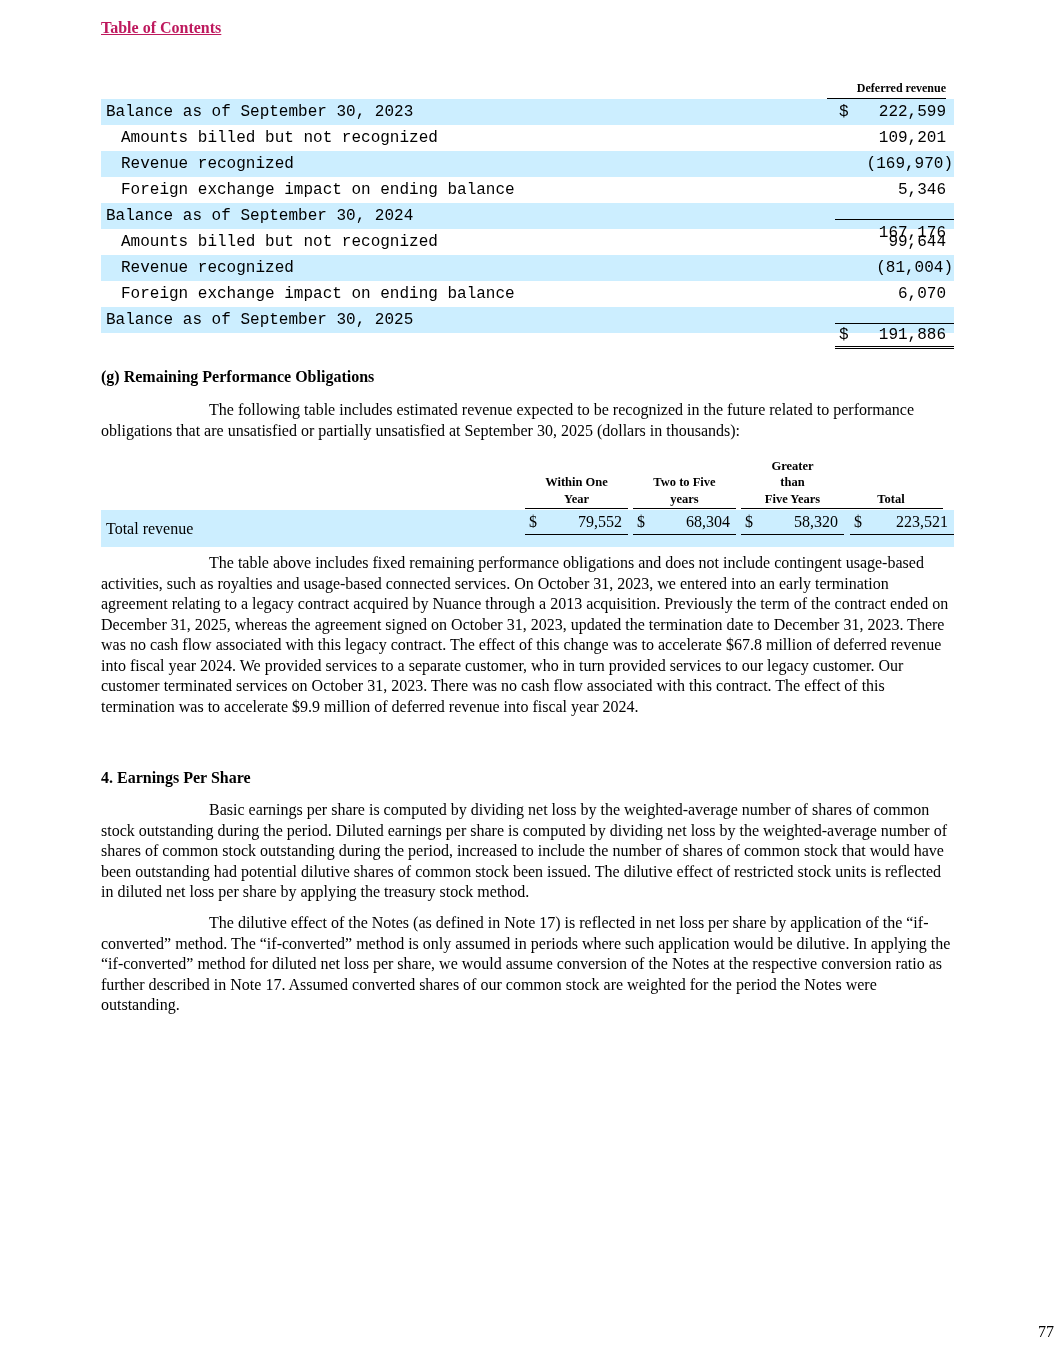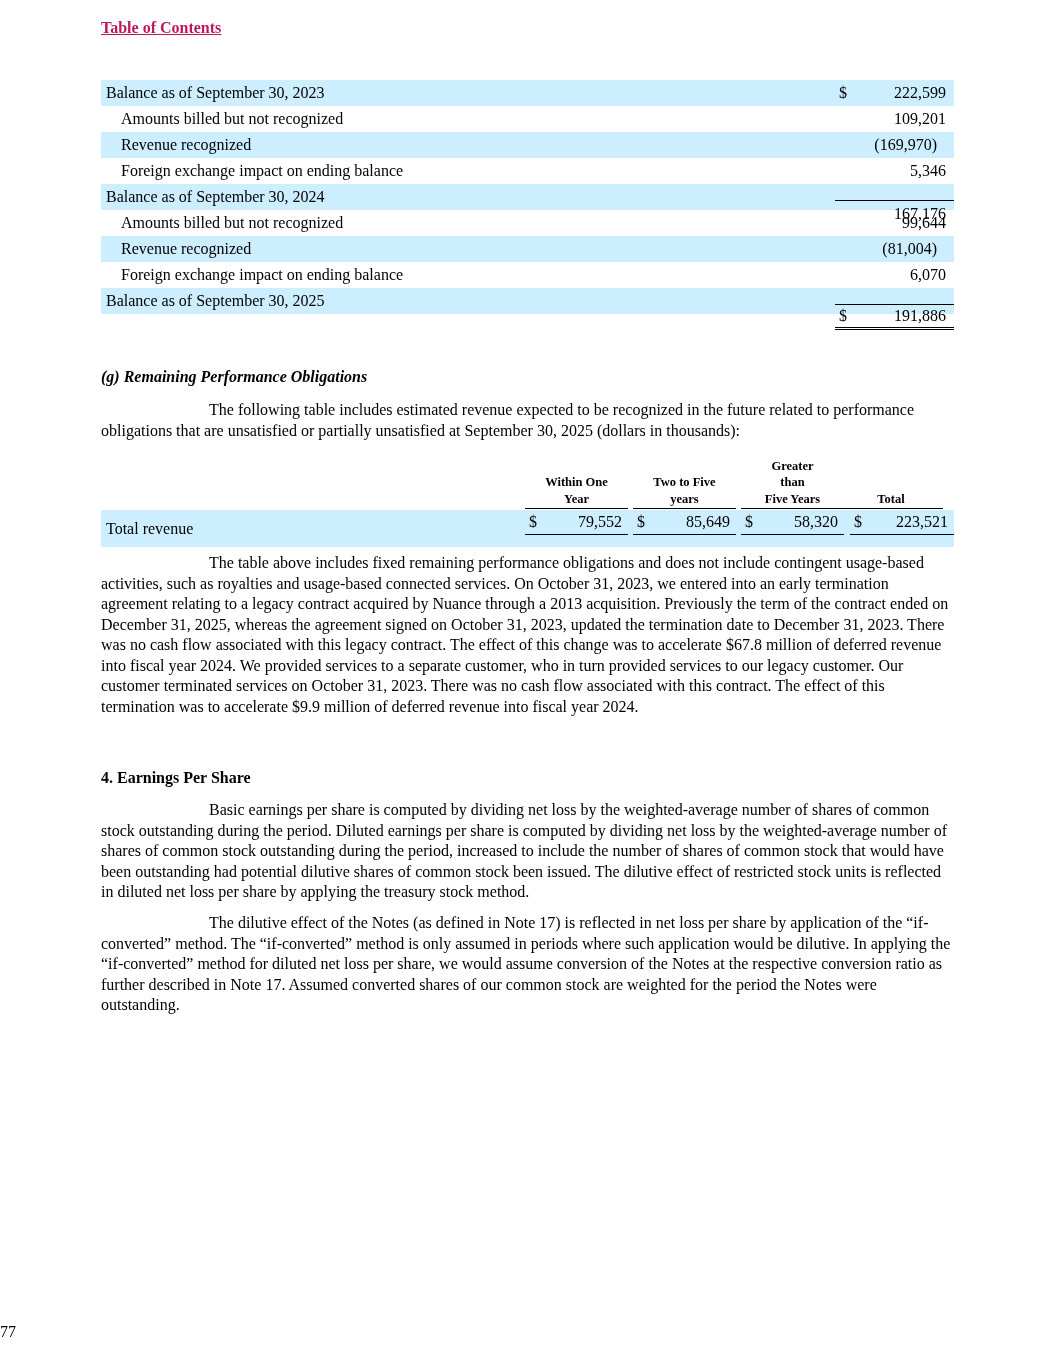--- a/index.html
+++ b/index.html
@@ -12,36 +12,36 @@
     position: absolute; left: 101px; top: 19px;
     font-weight: bold; font-size: 16px; color: #be185d; text-decoration: underline;
   }
   
   .dr-table { position: absolute; left: 101px; top: 80px; width: 853px; }
   .dr-head { height: 19px; position: relative; }
   .dr-head .col-label {
     position: absolute; right: 8px; bottom: 0; font-size: 12px; font-weight: bold;
     border-bottom: 1px solid #000; width: 119px; text-align: right; padding-bottom: 2px;
   }
-  .dr-row { height: 26px; position: relative; display: flex; align-items: center; }
+  .dr-row { height: 26px; position: relative; display: flex; align-items: center; font-family: Liberation Mono, monospace; }
   .dr-row.shaded { background: #cceeff; }
   .dr-row .label { padding-left: 5px; font-size: 16px; }
   .dr-row.indent .label { padding-left: 20px; }
   .dr-row .cell {
     position: absolute; left: 734px; width: 119px; top: 0; height: 26px;
     display: flex; align-items: center; justify-content: space-between;
     box-sizing: border-box; padding-left: 4px; padding-right: 8px;
   }
   .dr-row .cell .val { margin-left: auto; }
-  .dr-row .cell.neg { padding-right: 17px; justify-content: center; }
+  .dr-row .cell.neg { padding-right: 1px; justify-content: center; }
   .dr-row .cell.top-border { border-top: 1.5px solid #000; margin-top: 16px; }
   .dr-row .cell.double-bottom { border-bottom: 3px double #000; }
 
   .section-heading-italic {
-    position: absolute; left: 101px; top: 368px; font-weight: bold; font-style: italic; font-size: 16px;
+    position: absolute; left: 101px; top: 368px; font-weight: bold; font-size: 16px;
   }
   .para {
     position: absolute; left: 101px; width: 853px; font-size: 16px; line-height: 20.5px;
     text-align: left; margin: 0;
   }
   .para .first-indent { display: inline-block; width: 108px; }
 
   
   .rpo-table { position: absolute; left: 101px; top: 458px; width: 853px; }
   .rpo-head { position: relative; height: 51px; }
@@ -50,28 +50,31 @@
     line-height: 16.5px; border-bottom: 1px solid #000; padding-bottom: 1px;
   }
   .rpo-row { position: relative; height: 37px; background: #cceeff; display: flex; align-items: center; margin-top: 1px; }
   .rpo-row .label { padding-left: 5px; font-size: 16px; }
   .rpo-row .cell {
     position: absolute; top: 0; height: 25px; display: flex; align-items: center; justify-content: space-between;
     box-sizing: border-box; padding-left: 4px; padding-right: 6px; border-bottom: 1px solid #000;
   }
 
   .heading-bold { position: absolute; left: 101px; top: 769px; font-weight: bold; font-size: 16px; }
-  .page-number { position: absolute; left: 0; width: 1054px; text-align: left; top: 1323px; font-size: 16px; }
+  .page-number { position: absolute; left: 0; width: 1054px; text-align: right; top: 1323px; font-size: 16px; }
 </style>
 </head>
 <body>
 
 <a class="toc">Table of Contents</a>
 
 <div class="dr-table">
+  <div class="dr-head">
+    <div class="col-label">Deferred revenue</div>
+  </div>
   <div class="dr-row shaded">
     <span class="label">Balance as of September 30, 2023</span>
     <div class="cell">
       <span>$</span>
       <span class="val">222,599</span>
     </div>
   </div>
   <div class="dr-row indent">
     <span class="label">Amounts billed but not recognized</span>
     <div class="cell">
@@ -147,21 +150,21 @@
     </div>
   </div>
   <div class="rpo-row">
     <span class="label">Total revenue</span>
     <div class="cell" style="left:424px;width:103px;">
       <span>$</span>
         <span>79,552</span>
     </div>
     <div class="cell" style="left:532px;width:103px;">
       <span>$</span>
-        <span>85,649</span>
+        <span>68,304</span>
     </div>
     <div class="cell" style="left:640px;width:103px;">
       <span>$</span>
         <span>58,320</span>
     </div>
     <div class="cell" style="left:749px;width:104px;">
       <span>$</span>
         <span>223,521</span>
     </div>
   </div>

